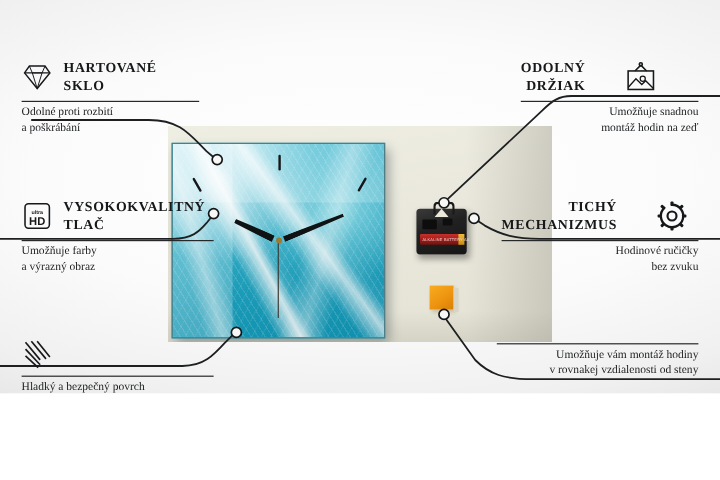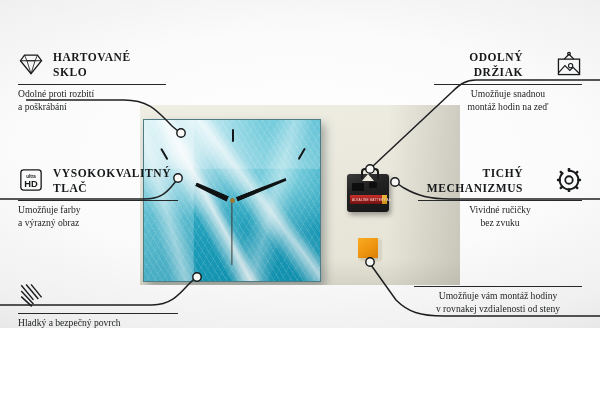--- a/index.html
+++ b/index.html
@@ -205,21 +205,21 @@
   }
 
   
   .feature { position: absolute; }
   .f-head {
     display: flex;
     align-items: flex-start;
     gap: 9px;
   }
   .f-left .f-head { justify-content: flex-start; }
-  .f-right .f-head { justify-content: flex-end; gap: 33px; }
+  .f-right .f-head { justify-content: flex-start; gap: 33px; }
   .f-title {
     font-size: 11.5px;
     font-weight: bold;
     line-height: 1.28;
     letter-spacing: 0.55px;
     color: #16181a;
     text-transform: uppercase;
     white-space: pre-line;
   }
   .f-right .f-title { text-align: right; }
@@ -235,21 +235,21 @@
     background: #26282a;
     margin-top: 5px;
   }
   .f-desc {
     font-size: 9.6px;
     line-height: 1.35;
     color: #1c1e20;
     margin-top: 3px;
     white-space: pre-line;
   }
-  .f-right .f-desc { text-align: center; }
+  .f-right .f-desc { text-align: right; }
 
   
   #feat-glass   { left: 18px;  top: 50px;  width: 148px; }
   #feat-print   { left: 18px;  top: 166px; width: 160px; }
   #feat-edges   { left: 18px;  top: 281px; width: 160px; }
   #feat-holder  { left: 434px; top: 50px;  width: 148px; }
   #feat-mech    { left: 418px; top: 166px; width: 164px; }
   #feat-foam    { left: 414px; top: 281px; width: 168px; }
 </style>
 </head>
@@ -412,21 +412,21 @@
             <rect x="4.2" y="5.2" width="4.4" height="3.0" rx="1" transform="rotate(45 6.4 6.7)"></rect>
             <rect x="23.4" y="5.2" width="4.4" height="3.0" rx="1" transform="rotate(-45 25.6 6.7)"></rect>
             <rect x="4.2" y="23.8" width="4.4" height="3.0" rx="1" transform="rotate(-45 6.4 25.3)"></rect>
             <rect x="23.4" y="23.8" width="4.4" height="3.0" rx="1" transform="rotate(45 25.6 25.3)"></rect>
           </g>
           <circle cx="16" cy="16" r="4.6" fill="none" stroke="#16181a" stroke-width="2.2"></circle>
         </svg>
       </span>
     </div>
     <div class="f-rule"></div>
-    <div class="f-desc">Vividné ručičky
+    <div class="f-desc">Hodinové ručičky
 bez zvuku</div>
   </div>
 
   <div class="feature f-right" id="feat-foam">
     <div class="f-rule"></div>
     <div class="f-desc">Umožňuje vám montáž hodiny
 v rovnakej vzdialenosti od steny</div>
   </div>
 
 </div>

